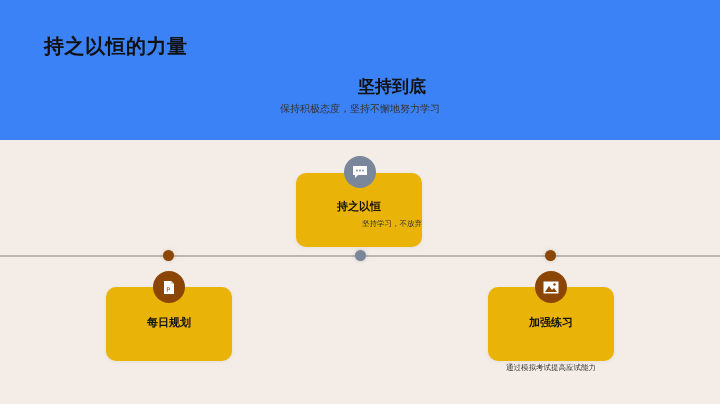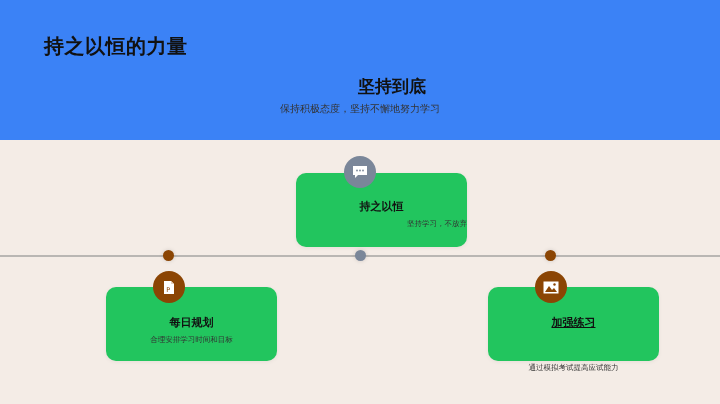--- a/index.html
+++ b/index.html
@@ -3,21 +3,21 @@
 <meta charset="utf-8">
 <style>
   html, body { margin:0; padding:0; }
   body { width:720px; height:404px; overflow:hidden; background:#f4ece6; font-family:"DejaVu Sans", sans-serif; position:relative; }
   .header { position:absolute; left:0; top:0; width:720px; height:140px; background:#3b82f6; }
   .page-title { position:absolute; left:44px; top:33px; font-size:20px; font-weight:bold; color:#111; letter-spacing:0.5px; }
   .hero-title { position:absolute; left:0; width:720px; top:75px; text-align:center; font-size:17px; font-weight:bold; color:#111;margin-left:32px; }
   .hero-sub { position:absolute; left:0; width:720px; top:102px; text-align:center; font-size:10px; color:#333; }
   .timeline { position:absolute; left:0; top:255px; width:720px; height:1.5px; background:#b9b6b3; }
   .dot { position:absolute; width:11px; height:11px; border-radius:50%; box-shadow:0 0 4px rgba(0,0,0,0.15); }
-  .card { position:absolute; width:126px; height:74px; background:#22c55e; border-radius:10px; box-shadow:0 1px 4px rgba(0,0,0,0.06);padding-left:45px; }
+  .card { position:absolute; width:126px; height:74px; background:#eab308; border-radius:10px; box-shadow:0 1px 4px rgba(0,0,0,0.06); }
   .card-title { position:absolute; left:0; width:100%; text-align:center; font-size:11px; font-weight:bold; color:#111; }
   .card-sub { position:absolute; left:0; width:100%; text-align:center; font-size:7.5px; color:#333; }
   .icon-circle { position:absolute; width:32px; height:32px; border-radius:50%; display:flex; align-items:center; justify-content:center; }
 </style>
 </head>
 <body>
 
 <div class="header">
   <div class="page-title">持之以恒的力量</div>
   <div class="hero-title">坚持到底</div>
@@ -36,33 +36,32 @@
     <circle cx="5" cy="5.5" r="0.9" fill="#7a8699"></circle>
       <circle cx="8" cy="5.5" r="0.9" fill="#7a8699"></circle>
       <circle cx="11" cy="5.5" r="0.9" fill="#7a8699"></circle>
   </svg>
 </div>
 <div class="dot" style="left:355px; top:250px; background:#7a8699;"></div>
 
 <div class="dot" style="left:163px; top:250px; background:#8b4504;"></div>
 <div class="card" style="left:106px; top:287px;">
   <div class="card-title" style="top:28px;text-align:center;">每日规划</div>
-  <div class="card-sub" style="top:48px;">合理安排学习时间和目标</div>
 </div>
 <div class="icon-circle" style="left:153px; top:271px; background:#8b4504;">
   <svg width="12" height="15" viewBox="0 0 12 15">
     <path d="M1 1 H8 L11 4 V14 H1 Z" fill="#fff"></path>
     <path d="M8 1 V4 H11" fill="#e7d2bf"></path>
     <text x="3.2" y="12" font-size="6.5" fill="#8b4504" font-family="DejaVu Sans, sans-serif">P</text>
   </svg>
 </div>
 
 <div class="dot" style="left:545px; top:250px; background:#8b4504;"></div>
 <div class="card" style="left:488px; top:287px;">
-  <div class="card-title" style="top:28px;text-decoration:underline;">加强练习</div>
+  <div class="card-title" style="top:28px;">加强练习</div>
   <div class="card-sub" style="top:48px;margin-top:28px;">通过模拟考试提高应试能力</div>
 </div>
 <div class="icon-circle" style="left:535px; top:271px; background:#8b4504;">
   <svg width="16" height="13" viewBox="0 0 16 13">
     <rect x="0.5" y="0.5" width="15" height="12" fill="#fff"></rect>
     <path d="M2 11 L6 5 L9 9 L11 7 L14 11 Z" fill="#8b4504"></path>
     <circle cx="11.5" cy="3.5" r="1.2" fill="#8b4504"></circle>
   </svg>
 </div>
 

